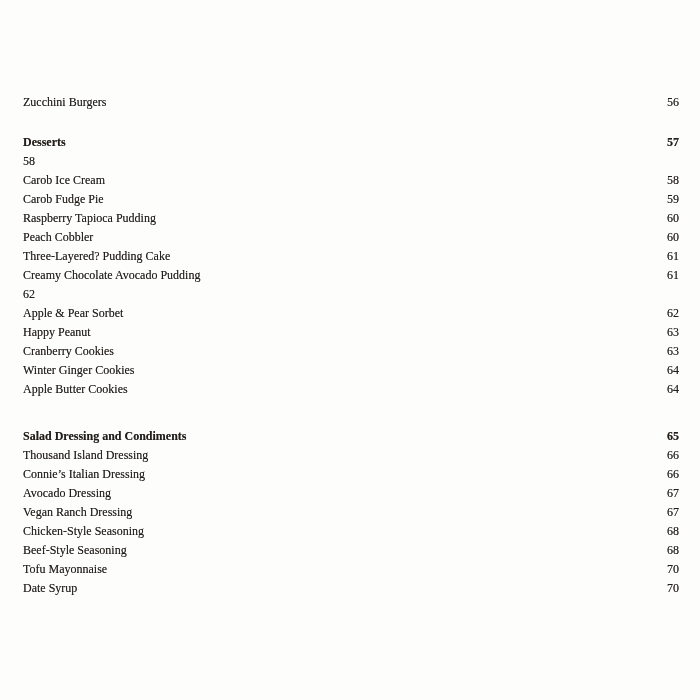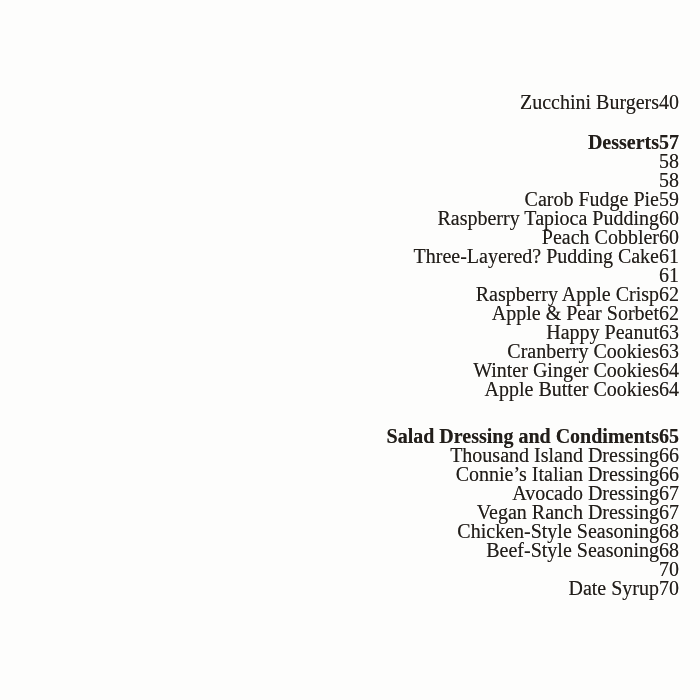--- a/index.html
+++ b/index.html
@@ -17,25 +17,25 @@
     color: #221e1a;
   }
   .toc {
     position: absolute;
     left: 23px;
     right: 21px;
     top: 93px;
   }
   .row {
     display: flex;
-    justify-content: flex-end;
+    justify-content: space-between;
     align-items: baseline;
     height: 19px;
     line-height: 19px;
-    font-size: 20px;
+    font-size: 12px;
     
     text-shadow: 0 0 0.4px rgba(30, 25, 20, 0.55);
   }
   .row .title {
     white-space: nowrap;
   }
   .row .pg {
     white-space: nowrap;
     text-align: right;
   }
@@ -49,53 +49,54 @@
     margin-top: 28px;
   }
 </style>
 </head>
 <body>
 
 <div class="page">
   <div class="toc">
       <div class="row">
         <span class="title">Zucchini Burgers</span>
-        <span class="pg">40</span>
+        <span class="pg">56</span>
       </div>
       <div class="row section-header section-desserts">
         <span class="title">Desserts</span>
         <span class="pg">57</span>
       </div>
       <div class="row">
         <span class="pg">58</span>
       </div>
       <div class="row">
+        <span class="title">Carob Ice Cream</span>
         <span class="pg">58</span>
       </div>
       <div class="row">
         <span class="title">Carob Fudge Pie</span>
         <span class="pg">59</span>
       </div>
       <div class="row">
         <span class="title">Raspberry Tapioca Pudding</span>
         <span class="pg">60</span>
       </div>
       <div class="row">
         <span class="title">Peach Cobbler</span>
         <span class="pg">60</span>
       </div>
       <div class="row">
         <span class="title">Three-Layered? Pudding Cake</span>
         <span class="pg">61</span>
       </div>
       <div class="row">
+        <span class="title">Creamy Chocolate Avocado Pudding</span>
         <span class="pg">61</span>
       </div>
       <div class="row">
-        <span class="title">Raspberry Apple Crisp</span>
         <span class="pg">62</span>
       </div>
       <div class="row">
         <span class="title">Apple &amp; Pear Sorbet</span>
         <span class="pg">62</span>
       </div>
       <div class="row">
         <span class="title">Happy Peanut</span>
         <span class="pg">63</span>
       </div>
@@ -133,20 +134,21 @@
       </div>
       <div class="row">
         <span class="title">Chicken-Style Seasoning</span>
         <span class="pg">68</span>
       </div>
       <div class="row">
         <span class="title">Beef-Style Seasoning</span>
         <span class="pg">68</span>
       </div>
       <div class="row">
+        <span class="title">Tofu Mayonnaise</span>
         <span class="pg">70</span>
       </div>
       <div class="row">
         <span class="title">Date Syrup</span>
         <span class="pg">70</span>
       </div>
     </div>
 </div>
 
 </body></html>

